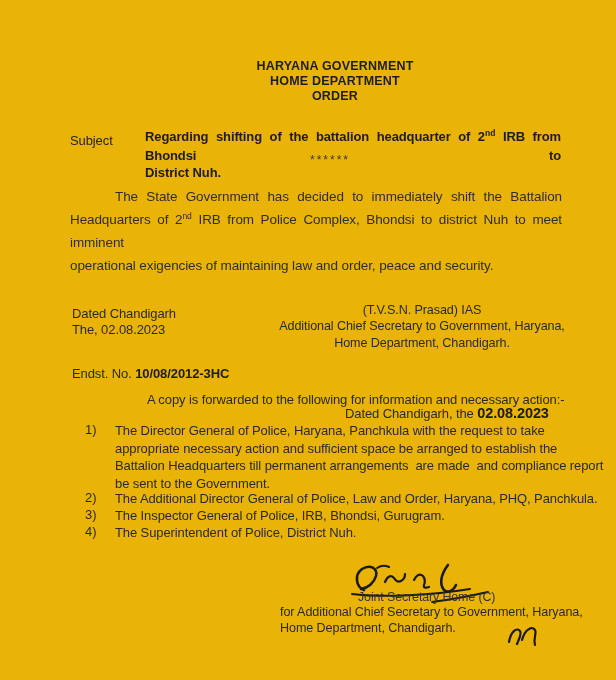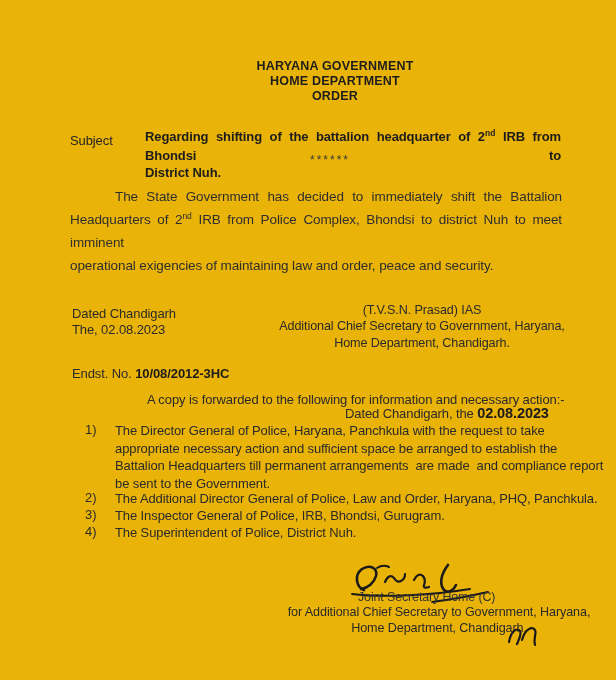--- a/index.html
+++ b/index.html
@@ -30,21 +30,21 @@
   .para .indent{padding-left:45px;box-sizing:border-box;}
   .dated-left{left:72px;top:306px;line-height:16px;}
   .officer{left:272px;top:302px;width:300px;text-align:center;font-size:12.6px;line-height:16.4px;}
   .endst-left{left:72px;top:366px;}
   .endst-right{left:345px;top:360px;margin-top:45px;}
   .endst-right .date{font-size:14.5px;}
   .fwd{left:147px;top:392px;}
   .li-num{left:85px;width:22px;}
   .li-text{left:115px;line-height:17.6px;}
   .sig-title{left:358px;top:590px;font-size:12.4px;color:#333;}
-  .sig-lines{left:280px;top:604px;width:318px;text-align:center;font-size:12.6px;line-height:16.4px;}
+  .sig-lines{left:280px;top:604px;width:318px;font-size:12.6px;line-height:16.4px;}
   svg{display:block;}
 </style>
 </head>
 <body>
 
 <div id="page">
 
   <div class="abs letterhead">
     <div>HARYANA GOVERNMENT</div>
     <div>HOME DEPARTMENT</div>

